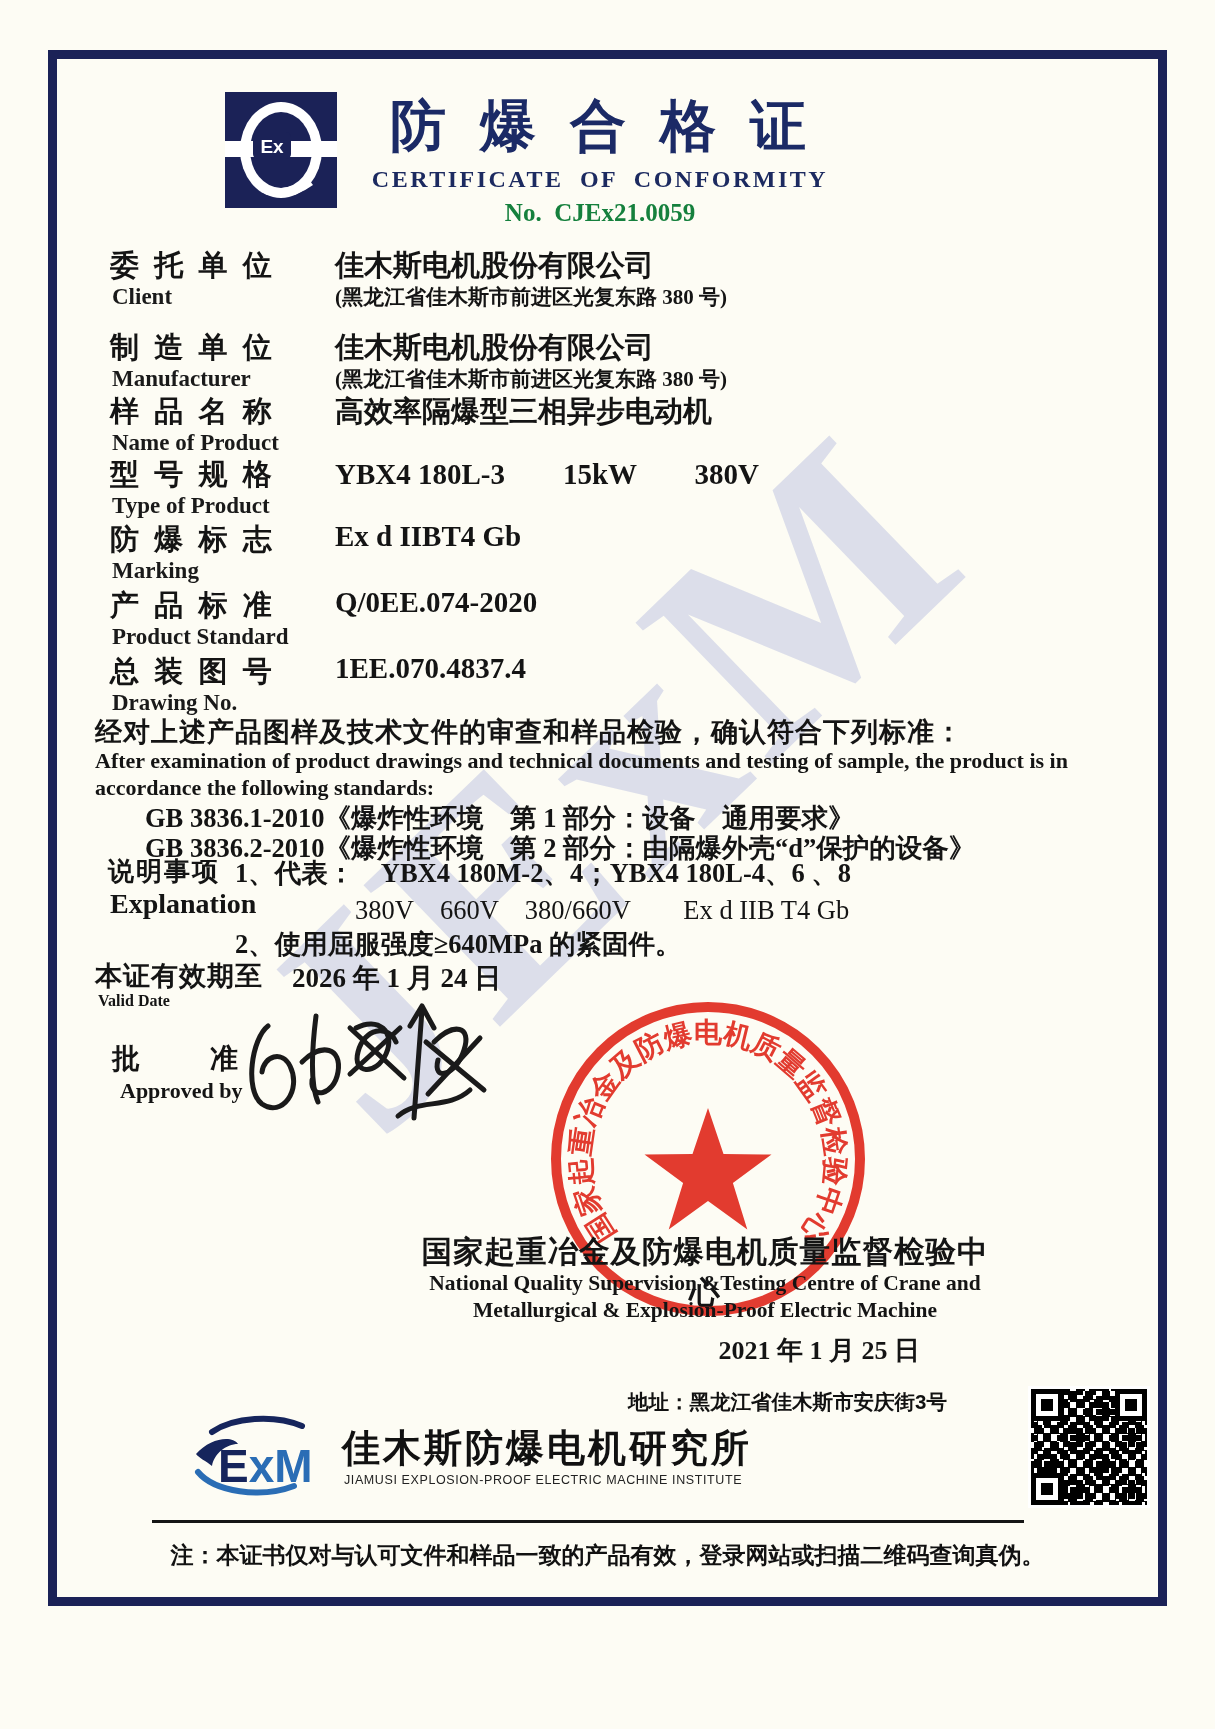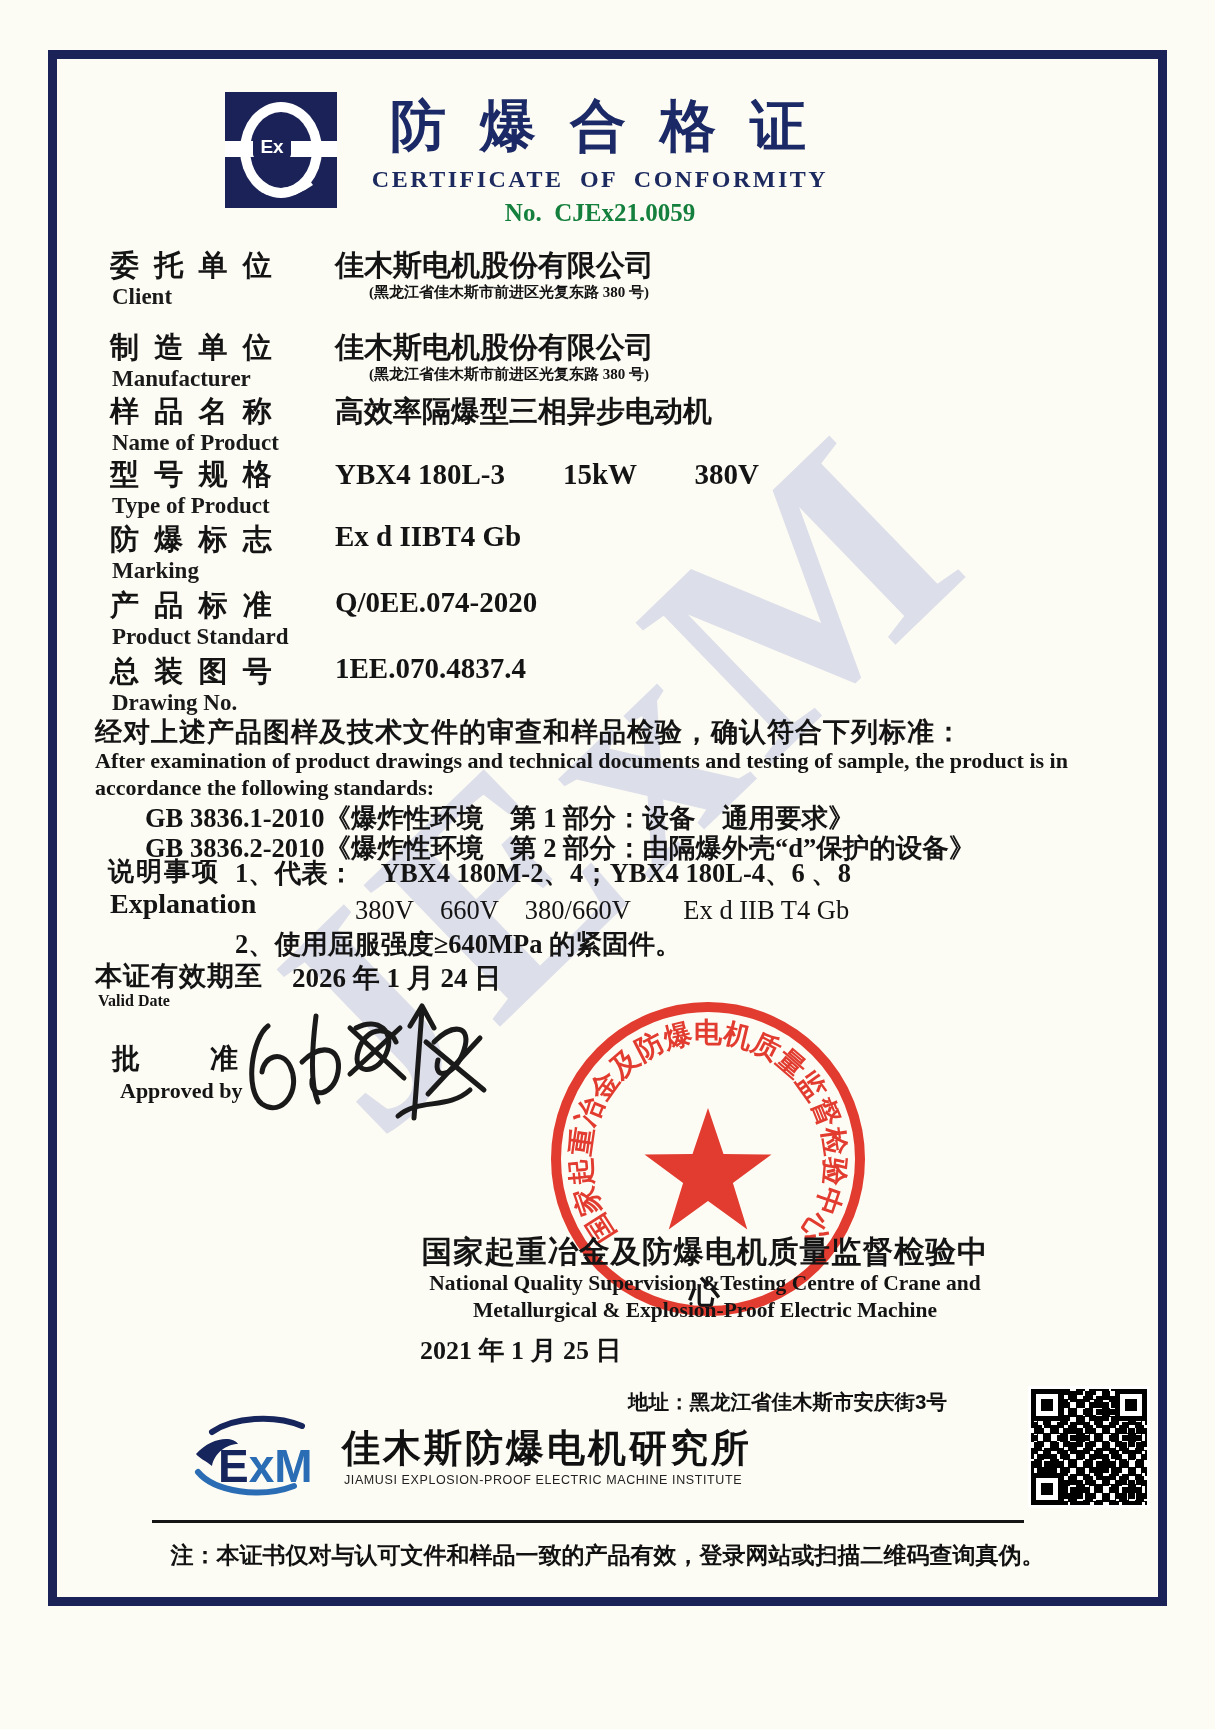--- a/index.html
+++ b/index.html
@@ -25,21 +25,21 @@
   .hdr-logo{left:225px;top:92px;width:112px;height:116px;}
   .hdr-center{left:350px;top:94px;width:500px;text-align:center;}
   .hdr-title{font-size:56px;font-weight:700;color:#1b2a66;letter-spacing:34px;padding-left:30px;line-height:64px;}
   .hdr-sub{font-size:24px;font-weight:700;color:#1c2a60;letter-spacing:2.5px;word-spacing:8px;margin-top:8px;}
   .hdr-no{font-size:25px;font-weight:600;color:#15803d;margin-top:6px;white-space:pre-wrap;}
   
   .f-row{position:absolute;left:0;width:100%;height:80px;}
   .f-lzh{position:absolute;left:110px;top:0;font-size:29px;font-weight:600;letter-spacing:4px;color:#141414;white-space:pre;}
   .f-len{position:absolute;left:112px;top:38px;font-size:23px;font-weight:600;color:#1a1a1a;}
   .f-val{position:absolute;left:335px;top:0;font-size:29px;font-weight:700;white-space:pre-wrap;}
-  .f-val2{position:absolute;left:335px;top:37px;font-size:15px;font-weight:600;white-space:pre-wrap;margin-left:34px;}
+  .f-val2{position:absolute;left:335px;top:37px;font-size:21px;font-weight:600;white-space:pre-wrap;}
   
   .stmt-zh{left:95px;top:714px;font-size:27px;font-weight:700;letter-spacing:1px;}
   .stmt-en{left:95px;top:747px;width:1005px;font-size:22px;font-weight:600;line-height:27px;}
   .std1{left:145px;top:800px;font-size:26.5px;font-weight:700;}
   .std2{left:145px;top:830px;font-size:26.5px;font-weight:700;}
   
   .exp-lzh{left:108px;top:854px;font-size:26px;font-weight:700;letter-spacing:2px;}
   .exp-len{left:110px;top:888px;font-size:28px;font-weight:700;}
   .exp-i1{left:235px;top:855px;font-size:26.5px;font-weight:700;white-space:pre-wrap;}
   .exp-i1b{left:355px;top:892px;font-size:26.5px;font-weight:400;white-space:pre-wrap;}
@@ -50,21 +50,21 @@
   .val-val{left:292px;top:960px;font-size:27px;font-weight:700;}
   
   .app-lzh{left:112px;top:1040px;font-size:28px;font-weight:700;letter-spacing:70px;white-space:nowrap;}
   .app-len{left:120px;top:1078px;font-size:22px;font-weight:700;}
   .signature{left:238px;top:998px;width:250px;height:145px;}
   
   .seal{left:545px;top:996px;width:326px;height:326px;}
   .auth-zh{left:415px;top:1232px;width:580px;text-align:center;font-size:30.5px;font-weight:700;letter-spacing:1px;}
   .auth-en1{left:415px;top:1271px;width:580px;text-align:center;font-size:21.5px;font-weight:700;}
   .auth-en2{left:415px;top:1298px;width:580px;text-align:center;font-size:21.5px;font-weight:700;}
-  .auth-date{left:420px;top:1333px;width:500px;text-align:left;font-size:26px;font-weight:700;}
+  .auth-date{left:420px;top:1333px;width:500px;text-align:right;font-size:26px;font-weight:700;}
   
   .ft-logo{left:178px;top:1408px;width:160px;height:100px;}
   .ft-zh{left:342px;top:1423px;font-size:38px;font-weight:800;letter-spacing:3px;color:#111;
          font-family:"Liberation Sans","DejaVu Sans",sans-serif;}
   .ft-en{left:344px;top:1473px;font-size:12.5px;letter-spacing:0.6px;color:#222;
          font-family:"Liberation Sans","DejaVu Sans",sans-serif;}
   .contact{left:628px;top:1388px;font-family:"Liberation Sans","DejaVu Sans",sans-serif;}
   .contact .c-line{height:35px;font-size:20.5px;font-weight:700;color:#111;}
   .qr{left:1028px;top:1386px;width:122px;height:122px;background:#fff;padding:3px;box-sizing:border-box;}
   .qr-inner{position:relative;width:100%;height:100%;

